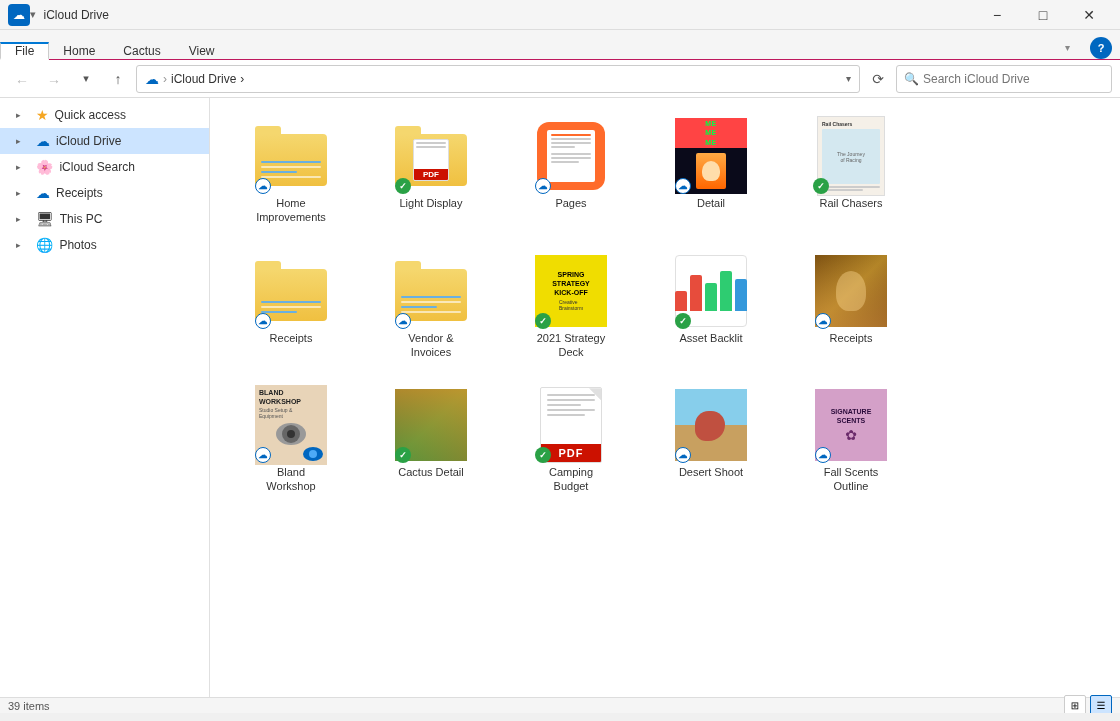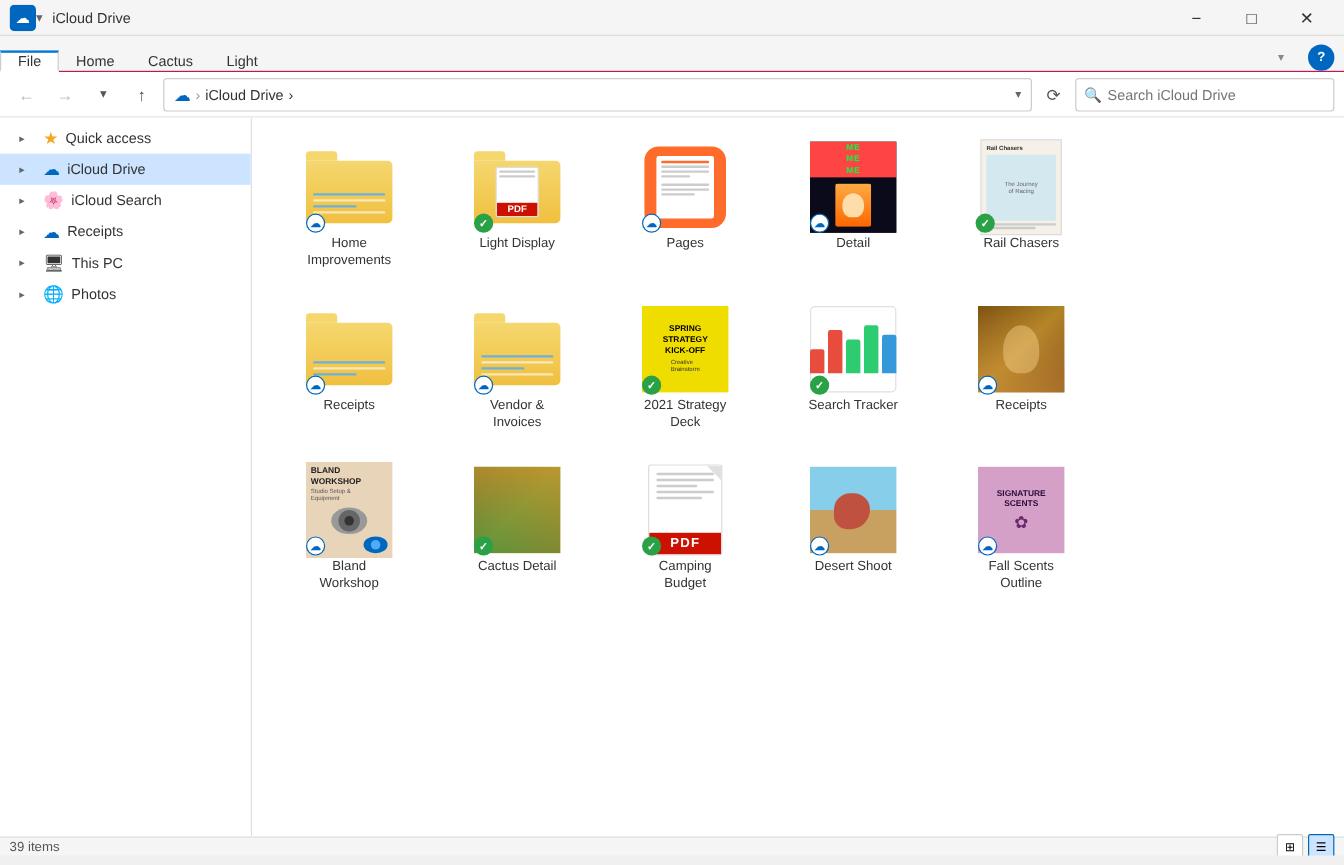--- a/index.html
+++ b/index.html
@@ -214,21 +214,21 @@
     <button class="titlebar-btn">−</button>
     <button class="titlebar-btn">□</button>
     <button class="titlebar-btn close">✕</button>
   </div>
 </div>
 
 <div class="ribbon-tabs">
   <button class="ribbon-tab active">File</button>
   <button class="ribbon-tab">Home</button>
   <button class="ribbon-tab">Cactus</button>
-  <button class="ribbon-tab">Light</button>
+  <button class="ribbon-tab">View</button>
   <div class="ribbon-help">
     <button class="ribbon-tab" style="color:#888;font-size:10px;margin-right:6px;">▾</button>
     <button class="help-btn">?</button>
   </div>
 </div>
 
 <div class="addressbar">
   <button class="nav-btn" disabled="">←</button>
   <button class="nav-btn" disabled="">→</button>
   <button class="nav-btn" style="font-size:11px;">▾</button>
@@ -427,21 +427,21 @@
             <div class="bar-chart">
               <div class="bar" style="height:20px;background:#e74c3c;"></div>
               <div class="bar" style="height:36px;background:#e74c3c;"></div>
               <div class="bar" style="height:28px;background:#2ecc71;"></div>
               <div class="bar" style="height:40px;background:#2ecc71;"></div>
               <div class="bar" style="height:32px;background:#3498db;"></div>
             </div>
           </div>
           <div class="sync-badge ok" style="position:absolute;bottom:2px;left:4px;">✓</div>
         </div>
-        <div class="file-name">Search Tracker</div>
+        <div class="file-name">Asset Backlit</div>
       </div>
 
       <div class="file-item">
         <div class="thumb-wrap">
           <div style="width:72px;height:72px;overflow:hidden;background:linear-gradient(135deg,#8B5a14,#c4922a,#7a4510);">
             <div style="width:100%;height:100%;background:linear-gradient(180deg,rgba(0,0,0,0.1),rgba(200,140,60,0.6));display:flex;align-items:center;justify-content:center;">
               <div style="width:30px;height:40px;background:rgba(255,220,150,0.4);border-radius:50% 50% 40% 40%;"></div>
             </div>
           </div>
           <div class="sync-badge cloud" style="position:absolute;bottom:2px;left:4px;">☁</div>

